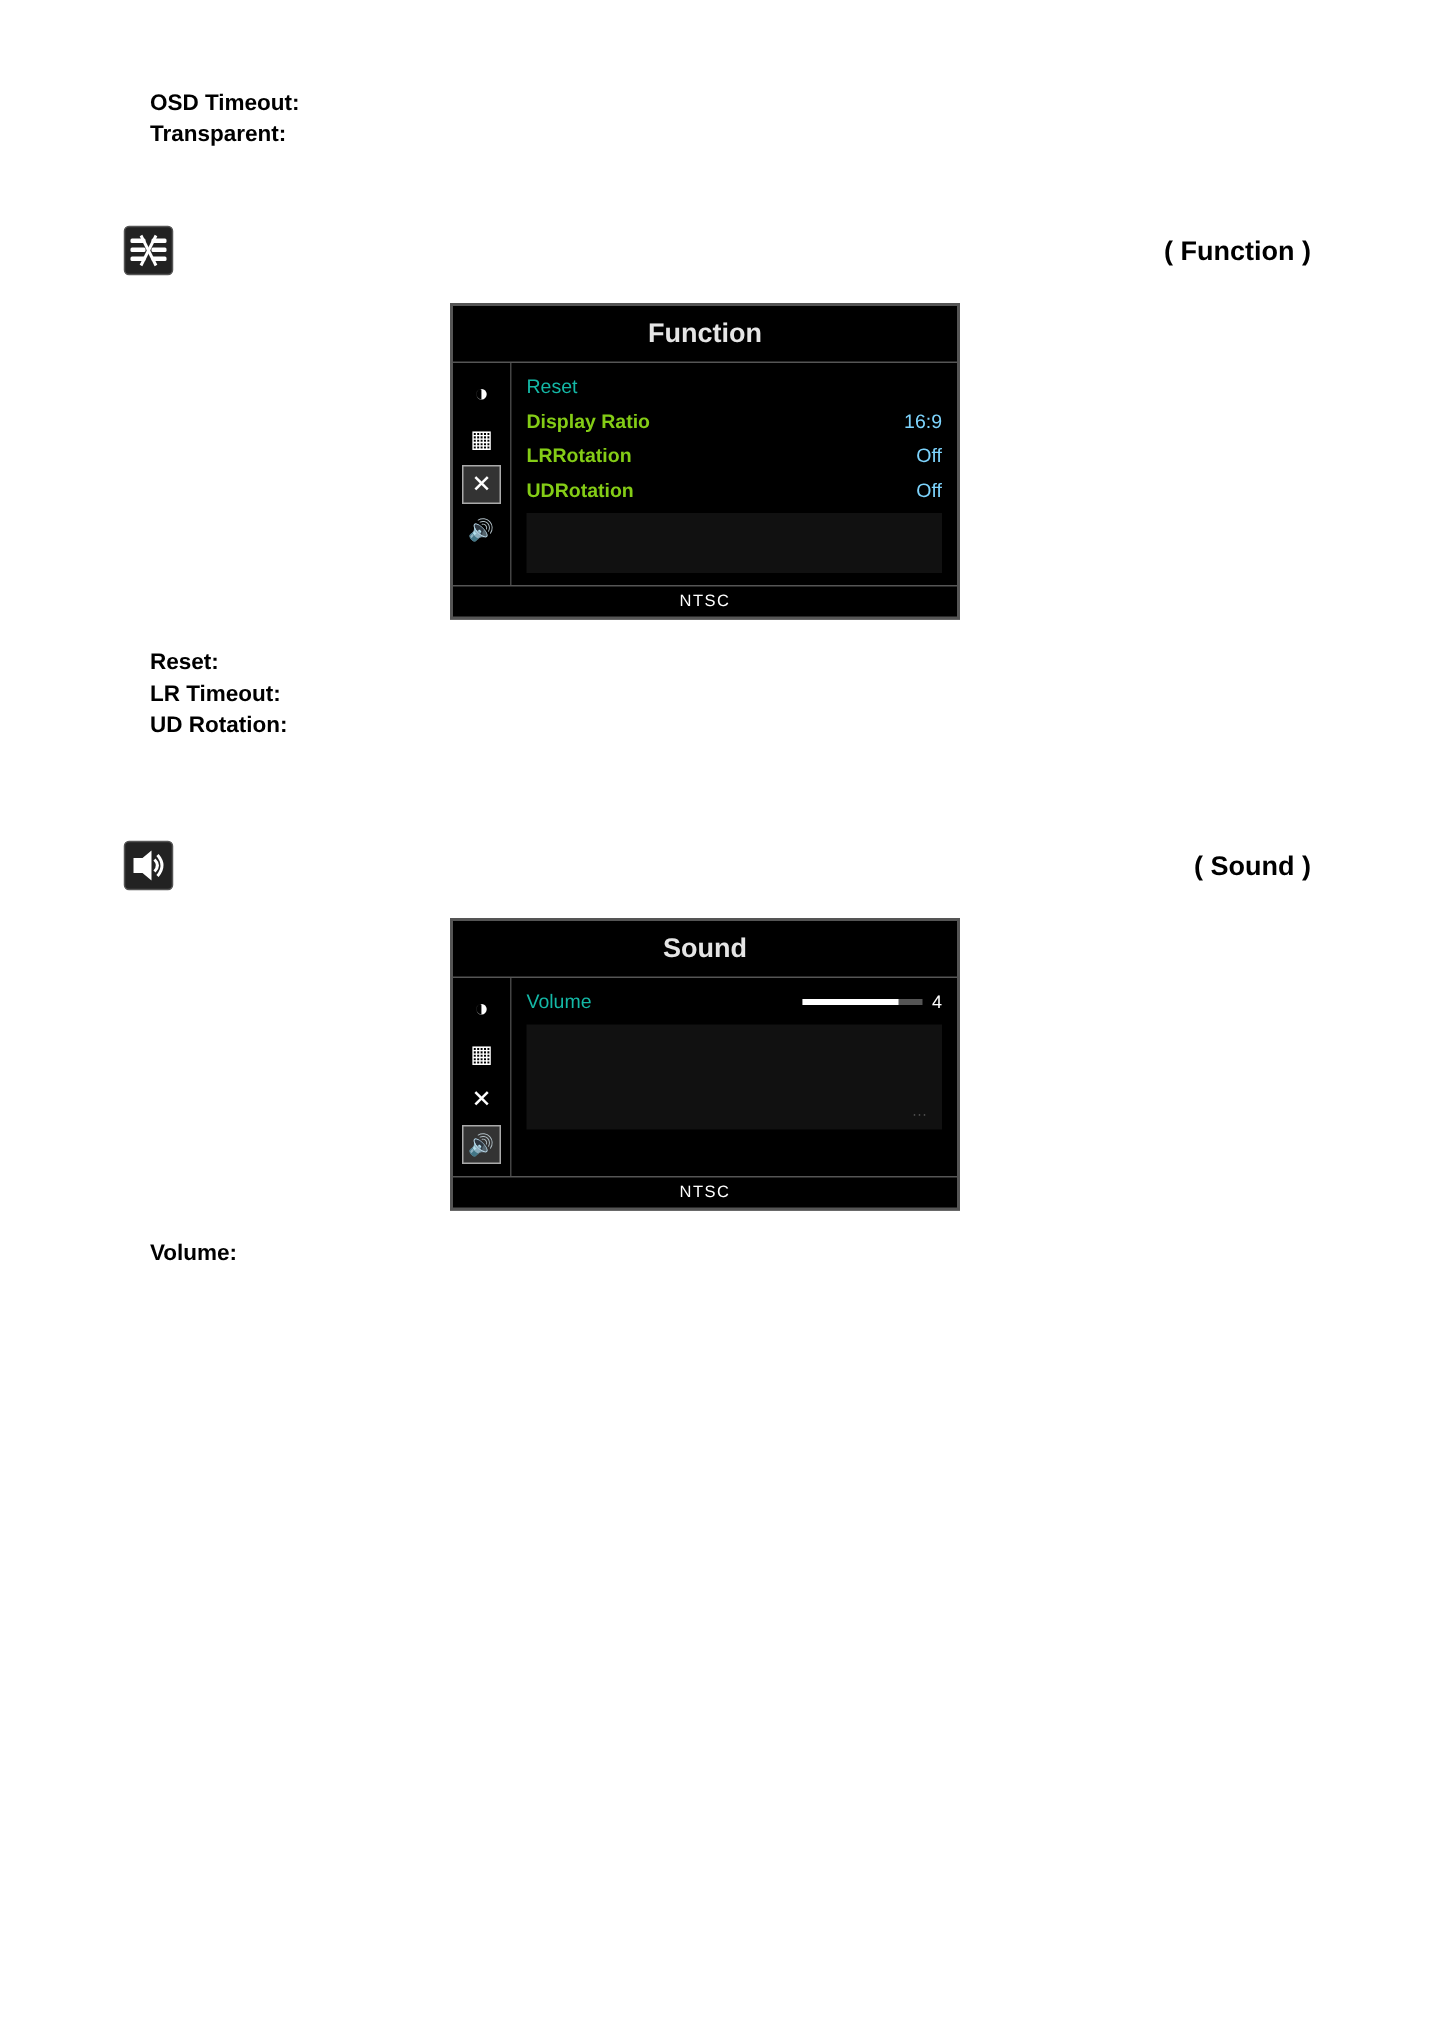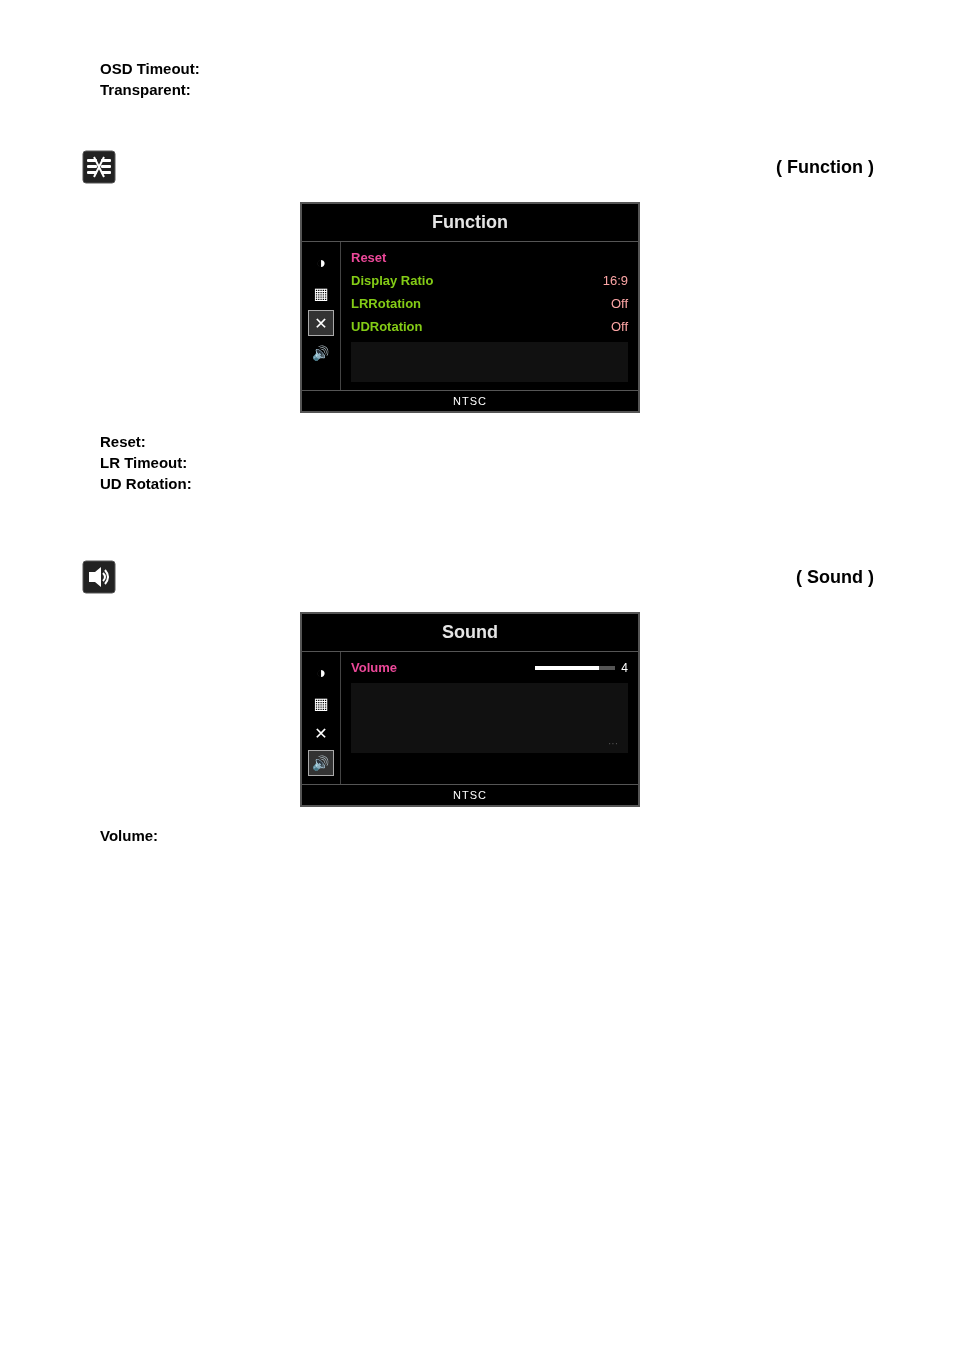--- a/index.html
+++ b/index.html
@@ -107,27 +107,27 @@
       align-items: center;
     }
 
     .menu-row-label {
       color: #84cc16;
       font-size: 13px;
       font-weight: bold;
     }
 
     .menu-row-value {
-      color: #fca5a5;
+      color: #7dd3fc;
       font-size: 13px;
     }
 
     .menu-row-label.highlighted {
-      color: #ec4899;
-      font-weight: bold;
+      color: #14b8a6;
+      font-weight: normal;
     }
 
     .menu-footer {
       color: #fff;
       font-size: 11px;
       text-align: center;
       padding: 4px 0;
       border-top: 1px solid #555;
       letter-spacing: 1px;
     }

